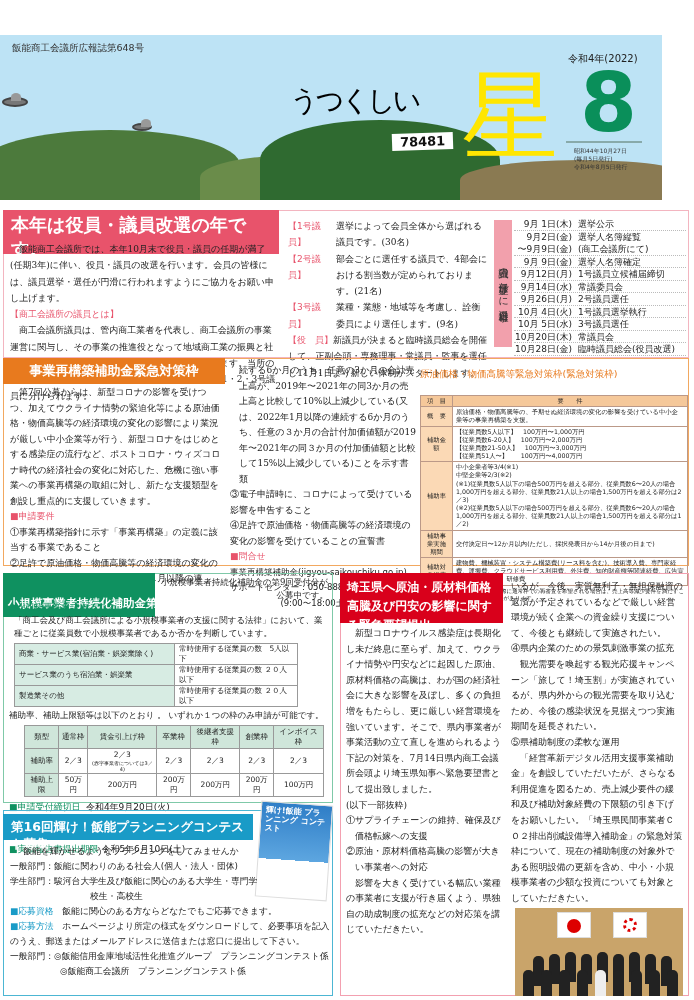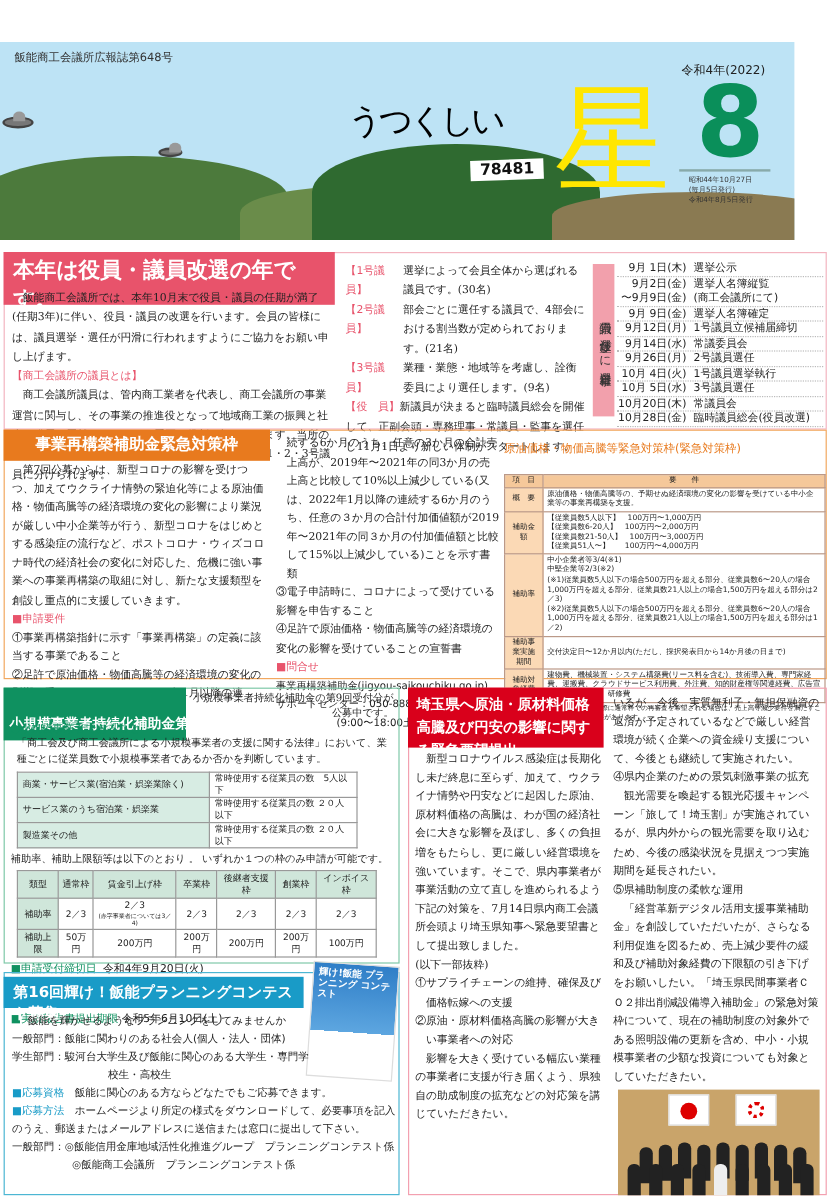--- a/index.html
+++ b/index.html
@@ -50,21 +50,21 @@
 
 
 #s3{left:3px;top:573px;width:330px;height:230px;border:1.5px solid #7fc9a8}
 #s3-head{left:3px;top:573px;width:150px;height:26px;background:#0f9160;color:#fff;font-size:12.5px;padding:22px 5px;font-weight:bold;white-space:nowrap}
 #s3-aside{left:160px;top:576px;width:168px;font-size:8.5px;text-align:right;line-height:13px}
 #s3-body{left:9px;top:601px;width:320px}
 .green{color:#0f9160}
 #t3a{border-collapse:collapse;font-size:7.5px;width:284px;margin:3px 0 3px 5px}
 #t3a td{border:1px solid #999;padding:0 4px;height:12px}
 #t3a td.c{background:#d7ece3;width:160px}
-#t3b{border-collapse:collapse;font-size:7.5px;width:300px;margin:3px 0 3px 5px;text-align:center}
+#t3b{border-collapse:collapse;font-size:7.5px;width:300px;margin:3px 0 3px 15px;text-align:center}
 #t3b td,#t3b th{border:1px solid #999;padding:1px 2px}
 #t3b th{background:#cfe6da;font-weight:normal}
 #t3b td.h{background:#cfe6da}
 .dl{font-size:9px;line-height:14px}
 
 
 #s4{left:3px;top:810px;width:330px;height:186px;border:1.5px solid #4cb6d3}
 #s4-head{left:3px;top:814px;width:250px;height:26px;background:#199bc7;color:#fff;font-size:12.5px;padding:5px 8px;font-weight:bold}
 #poster{left:258px;top:803px;width:72px;height:96px;background:linear-gradient(#2f7ec7,#5da6e0 60%,#fff 60%);transform:rotate(4deg);border:1px solid #ddd;color:#fff;font-size:8px;padding:4px;font-weight:bold;line-height:1.1}
 #s4-body{left:10px;top:844px;width:320px;font-size:8.8px;line-height:15px}

